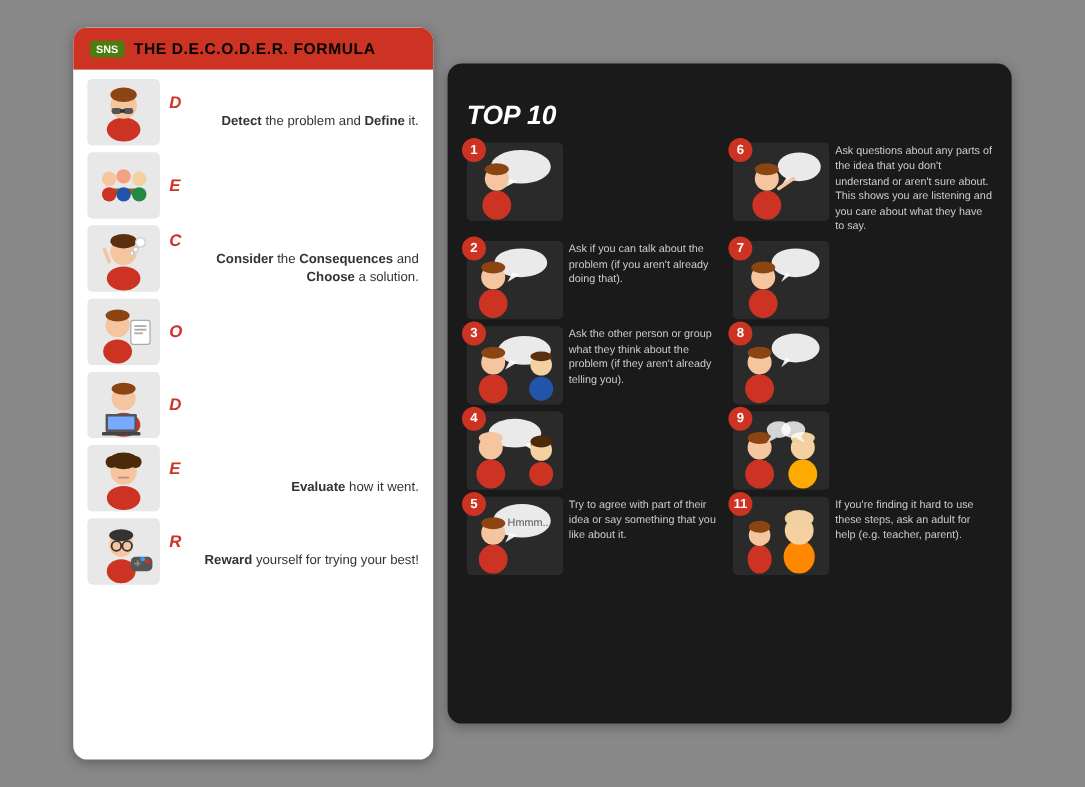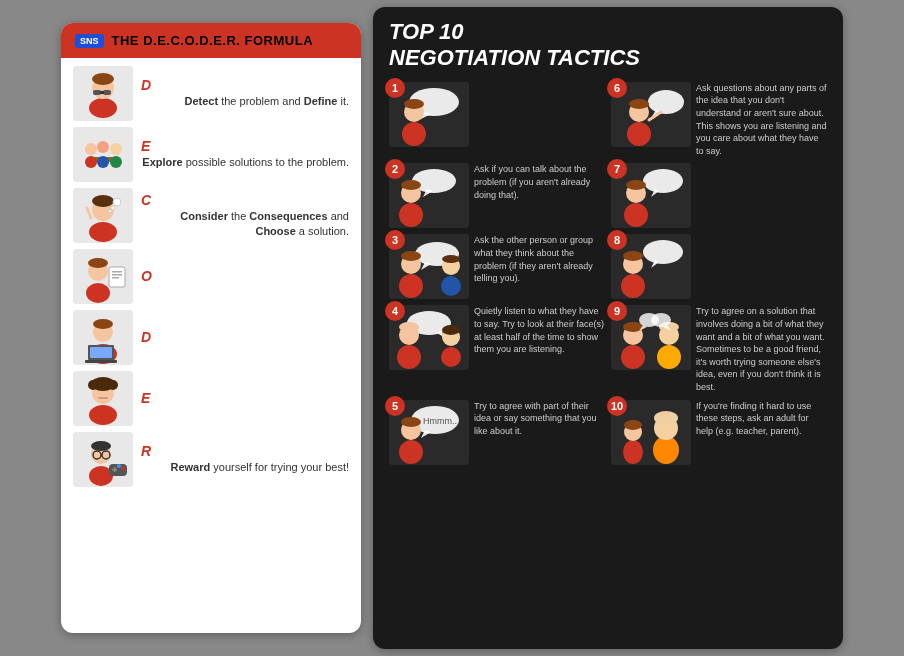--- a/index.html
+++ b/index.html
@@ -33,21 +33,21 @@
       flex-direction: column;
     }
     .left-header {
       background: #cc3322;
       padding: 10px 14px;
       display: flex;
       align-items: center;
       gap: 8px;
     }
     .sns-logo {
-      background: #1d4ed8;
+      background: #4d7c0f;
       color: white;
       font-size: 9px;
       font-weight: bold;
       padding: 2px 5px;
       border-radius: 3px;
     }
     .left-header-title {
       color: #000000;
       font-size: 13px;
       font-weight: bold;
@@ -93,24 +93,24 @@
     }
     .decoder-desc b {
       font-weight: bold;
     }
 
     
     .right-card {
       background: #1a1a1a;
       border-radius: 12px;
       width: 470px;
-      height: 642px;
+      height: 550px;
       overflow: hidden;
       box-shadow: 0 2px 10px rgba(0,0,0,0.3);
-      padding: 12px 16px;
+      padding: 30px 16px;
     }
     .right-title {
       color: white;
       font-size: 22px;
       font-weight: 900;
       font-style: italic;
       line-height: 1.2;
       margin-bottom: 10px;
     }
     .tactics-grid {
@@ -205,21 +205,20 @@
 
             <circle cx="30" cy="20" r="6" fill="#f5a080"></circle>
             <ellipse cx="30" cy="35" rx="6" ry="6" fill="#2255aa"></ellipse>
 
             <circle cx="43" cy="22" r="6" fill="#f5d0a0"></circle>
             <ellipse cx="43" cy="35" rx="6" ry="6" fill="#228844"></ellipse>
           </svg>
         </div>
         <div class="decoder-text-block">
           <div class="decoder-letter">E</div>
-          <div class="decoder-desc"><b>Explore</b> possible solutions to the problem.</div>
         </div>
       </div>
 
       <div class="decoder-item">
         <div class="decoder-image">
           <svg viewBox="0 0 60 55" width="60" height="55">
             <rect width="60" height="55" fill="#e8e8e8" rx="3"></rect>
             <ellipse cx="30" cy="44" rx="14" ry="10" fill="#cc3322"></ellipse>
             <circle cx="30" cy="22" r="11" fill="#f5c5a0"></circle>
             <ellipse cx="30" cy="13" rx="11" ry="6" fill="#5a3010"></ellipse>
@@ -283,20 +282,21 @@
 
             <ellipse cx="30" cy="13" rx="12" ry="7" fill="#4a2a08"></ellipse>
             <circle cx="20" cy="14" r="5" fill="#4a2a08"></circle>
             <circle cx="40" cy="14" r="5" fill="#4a2a08"></circle>
 
             <line x1="26" y1="27" x2="34" y2="27" stroke="#c87" stroke-width="1.5" stroke-linecap="round"></line>
           </svg>
         </div>
         <div class="decoder-text-block">
           <div class="decoder-letter">E</div>
+          <div class="decoder-desc"><b>Evaluate</b> how it went.</div>
         </div>
       </div>
 
       <div class="decoder-item">
         <div class="decoder-image">
           <svg viewBox="0 0 60 55" width="60" height="55">
             <rect width="60" height="55" fill="#e8e8e8" rx="3"></rect>
             <ellipse cx="28" cy="44" rx="12" ry="10" fill="#cc3322"></ellipse>
             <circle cx="28" cy="22" r="10" fill="#f5c5a0"></circle>
             <ellipse cx="28" cy="14" rx="10" ry="5" fill="#333"></ellipse>
@@ -317,21 +317,20 @@
           <div class="decoder-desc"><b>Reward</b> yourself for trying your best!</div>
         </div>
       </div>
 
     </div>
   </div>
 
   <div class="right-card">
     <div class="right-title">
       <div>TOP 10</div>
-      <div>NEGOTIATION TACTICS</div>
     </div>
     <div class="tactics-grid">
 
       <div class="tactic-item">
         <div class="tactic-img-wrap">
           <div class="tactic-number">1</div>
           <div class="tactic-img">
             <svg viewBox="0 0 80 65" width="80" height="65">
               <rect width="80" height="65" fill="#2a2a2a" rx="3"></rect>
 
@@ -448,21 +447,20 @@
               <ellipse cx="20" cy="52" rx="12" ry="12" fill="#cc3322"></ellipse>
               <circle cx="20" cy="30" r="10" fill="#f5c5a0"></circle>
               <ellipse cx="20" cy="22" rx="10" ry="5" fill="#f5c5a0"></ellipse>
 
               <ellipse cx="62" cy="52" rx="10" ry="10" fill="#cc3322"></ellipse>
               <circle cx="62" cy="32" r="9" fill="#f5d0a0"></circle>
               <ellipse cx="62" cy="25" rx="9" ry="5" fill="#4a2a08"></ellipse>
             </svg>
           </div>
         </div>
-        <div class="tactic-text">Quietly listen to what they have to say. Try to look at their face(s) at least half of the time to show them you are listening.</div>
       </div>
 
       <div class="tactic-item">
         <div class="tactic-img-wrap">
           <div class="tactic-number">9</div>
           <div class="tactic-img">
             <svg viewBox="0 0 80 65" width="80" height="65">
               <rect width="80" height="65" fill="#2a2a2a" rx="3"></rect>
 
               <ellipse cx="22" cy="52" rx="12" ry="12" fill="#cc3322"></ellipse>
@@ -472,21 +470,20 @@
               <circle cx="58" cy="30" r="10" fill="#f5d0a0"></circle>
               <ellipse cx="58" cy="22" rx="10" ry="5" fill="#f0d0a0"></ellipse>
 
               <ellipse cx="38" cy="15" rx="10" ry="7" fill="white" opacity="0.8"></ellipse>
               <polygon points="32,20 28,26 36,22" fill="white" opacity="0.8"></polygon>
               <ellipse cx="50" cy="15" rx="10" ry="7" fill="white" opacity="0.8"></ellipse>
               <polygon points="56,20 60,26 52,22" fill="white" opacity="0.8"></polygon>
             </svg>
           </div>
         </div>
-        <div class="tactic-text">Try to agree on a solution that involves doing a bit of what they want and a bit of what you want. Sometimes to be a good friend, it's worth trying someone else's idea, even if you don't think it is best.</div>
       </div>
 
       <div class="tactic-item">
         <div class="tactic-img-wrap">
           <div class="tactic-number">5</div>
           <div class="tactic-img">
             <svg viewBox="0 0 80 65" width="80" height="65">
               <rect width="80" height="65" fill="#2a2a2a" rx="3"></rect>
               <ellipse cx="46" cy="20" rx="24" ry="14" fill="white" opacity="0.9"></ellipse>
               <text x="34" y="24" font-size="9" fill="#555">Hmmm...</text>
@@ -495,21 +492,21 @@
               <circle cx="22" cy="30" r="10" fill="#f5c5a0"></circle>
               <ellipse cx="22" cy="22" rx="10" ry="5" fill="#8B4513"></ellipse>
             </svg>
           </div>
         </div>
         <div class="tactic-text">Try to agree with part of their idea or say something that you like about it.</div>
       </div>
 
       <div class="tactic-item">
         <div class="tactic-img-wrap">
-          <div class="tactic-number">10</div>
+          <div class="tactic-number">11</div>
           <div class="tactic-img">
             <svg viewBox="0 0 80 65" width="80" height="65">
               <rect width="80" height="65" fill="#2a2a2a" rx="3"></rect>
 
               <ellipse cx="22" cy="52" rx="10" ry="12" fill="#cc3322"></ellipse>
               <circle cx="22" cy="32" r="9" fill="#f5c5a0"></circle>
               <ellipse cx="22" cy="25" rx="9" ry="5" fill="#8B4513"></ellipse>
 
               <ellipse cx="55" cy="50" rx="13" ry="14" fill="#ff8800"></ellipse>
               <circle cx="55" cy="28" r="12" fill="#f5d0a0"></circle>

